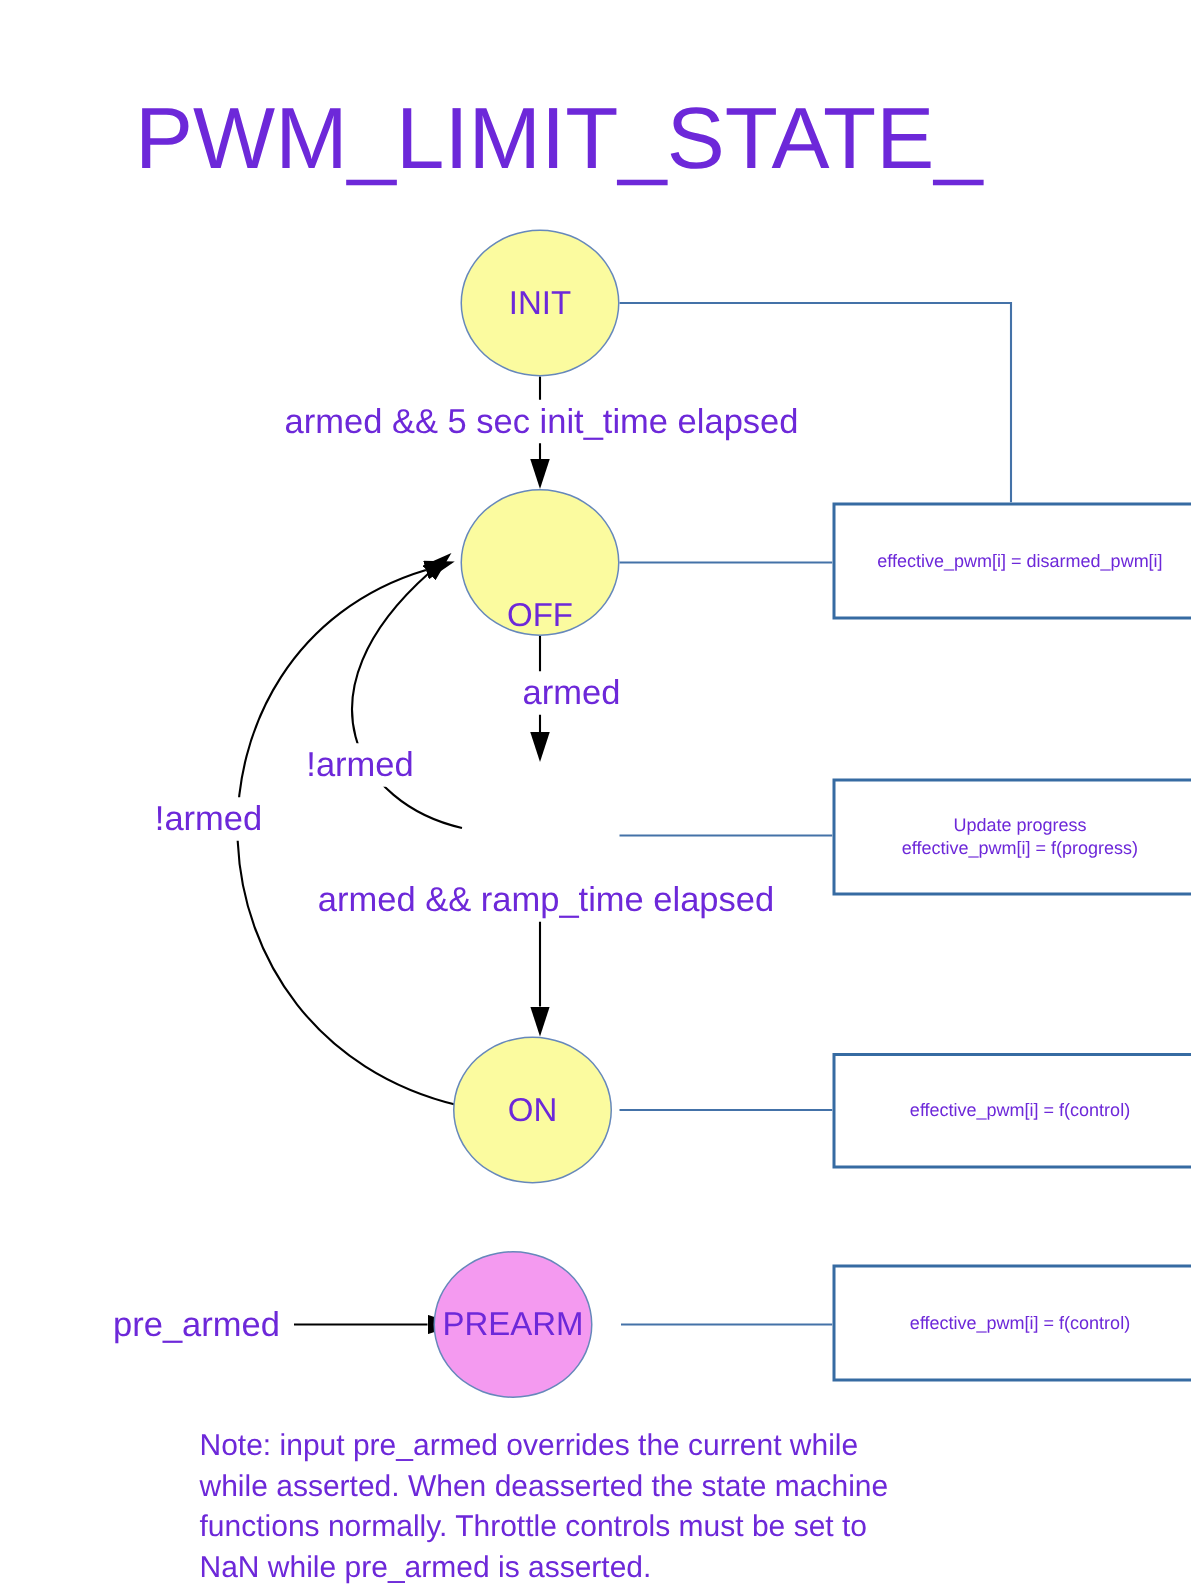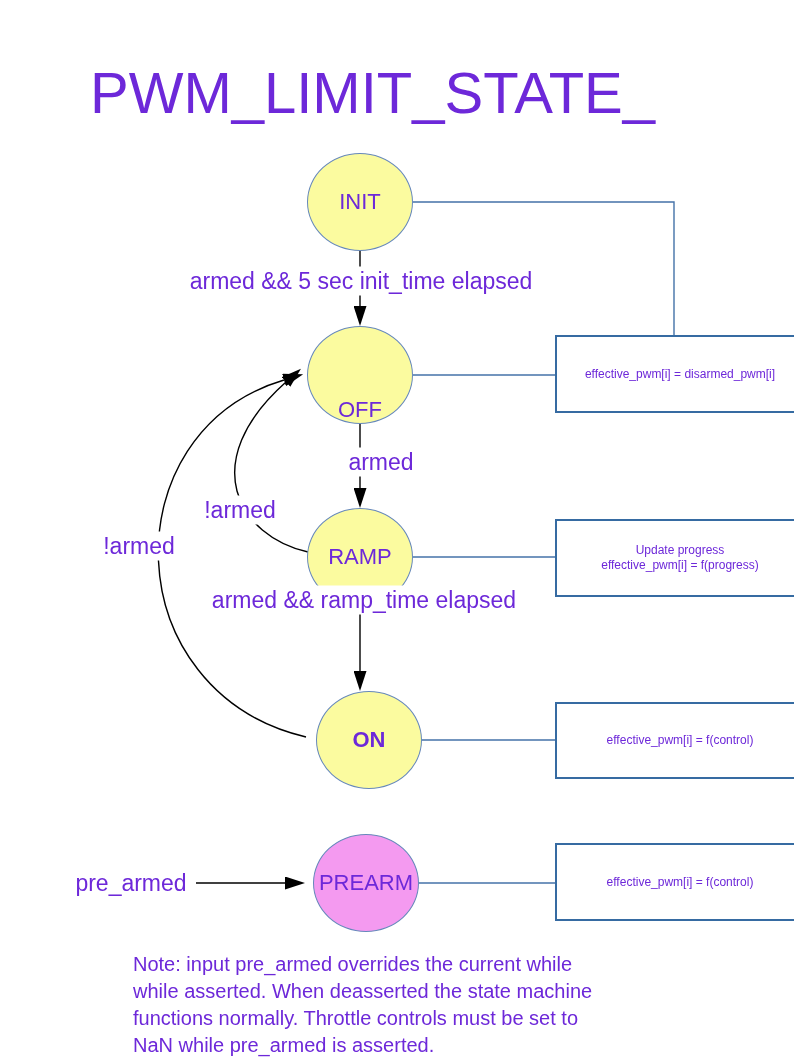--- a/index.html
+++ b/index.html
@@ -24,22 +24,22 @@
     width:104px;height:96px;border-radius:50%;
     border:1.2px solid var(--state-border,#6688BB);
     background:var(--state-fill-yellow,#FBFB9F);
     display:flex;align-items:center;justify-content:center;
     font-size:22px;
   }
   .state.pink{background:var(--state-fill-pink,#F49AF0);}
   #st-init{left:307px;top:153px;}
   #st-off{left:307px;top:326px;align-items:flex-end;}
   #st-ramp{left:307px;top:508px;}
-  #st-on{left:316px;top:691px;font-weight:bold;}
-  #st-prearm{left:313px;top:834px;}
+  #st-on{left:302px;top:691px;}
+  #st-prearm{left:289px;top:834px;}
   .action-box{
     position:absolute;left:555px;width:250px;z-index:2;
     border:2px solid var(--action-box-border,#366BA2);
     background:#fff;
     display:flex;flex-direction:column;align-items:center;justify-content:center;
     font-size:12px;line-height:15px;text-align:center;
     box-sizing:border-box;
   }
   #box-off{top:335px;height:78px;}
   #box-ramp{top:519px;height:78px;}
@@ -89,23 +89,20 @@
     <path class="edge" d="M 306 737 C 116 692 110 432 284 380" marker-end="url(#arw)"></path>
     <path class="edge" d="M 196 883 H 285" marker-end="url(#arw)"></path>
   </svg>
 
   <div class="state" id="st-init">
     <span>INIT</span>
   </div>
   <div class="state" id="st-off">
     <span>OFF</span>
   </div>
-  <div class="state" id="st-ramp">
-    <span>RAMP</span>
-  </div>
   <div class="state" id="st-on">
     <span>ON</span>
   </div>
   <div class="state pink" id="st-prearm">
     <span>PREARM</span>
   </div>
 
   <div class="action-box" id="box-off">
     <span>effective_pwm[i] = disarmed_pwm[i]</span>
   </div>

